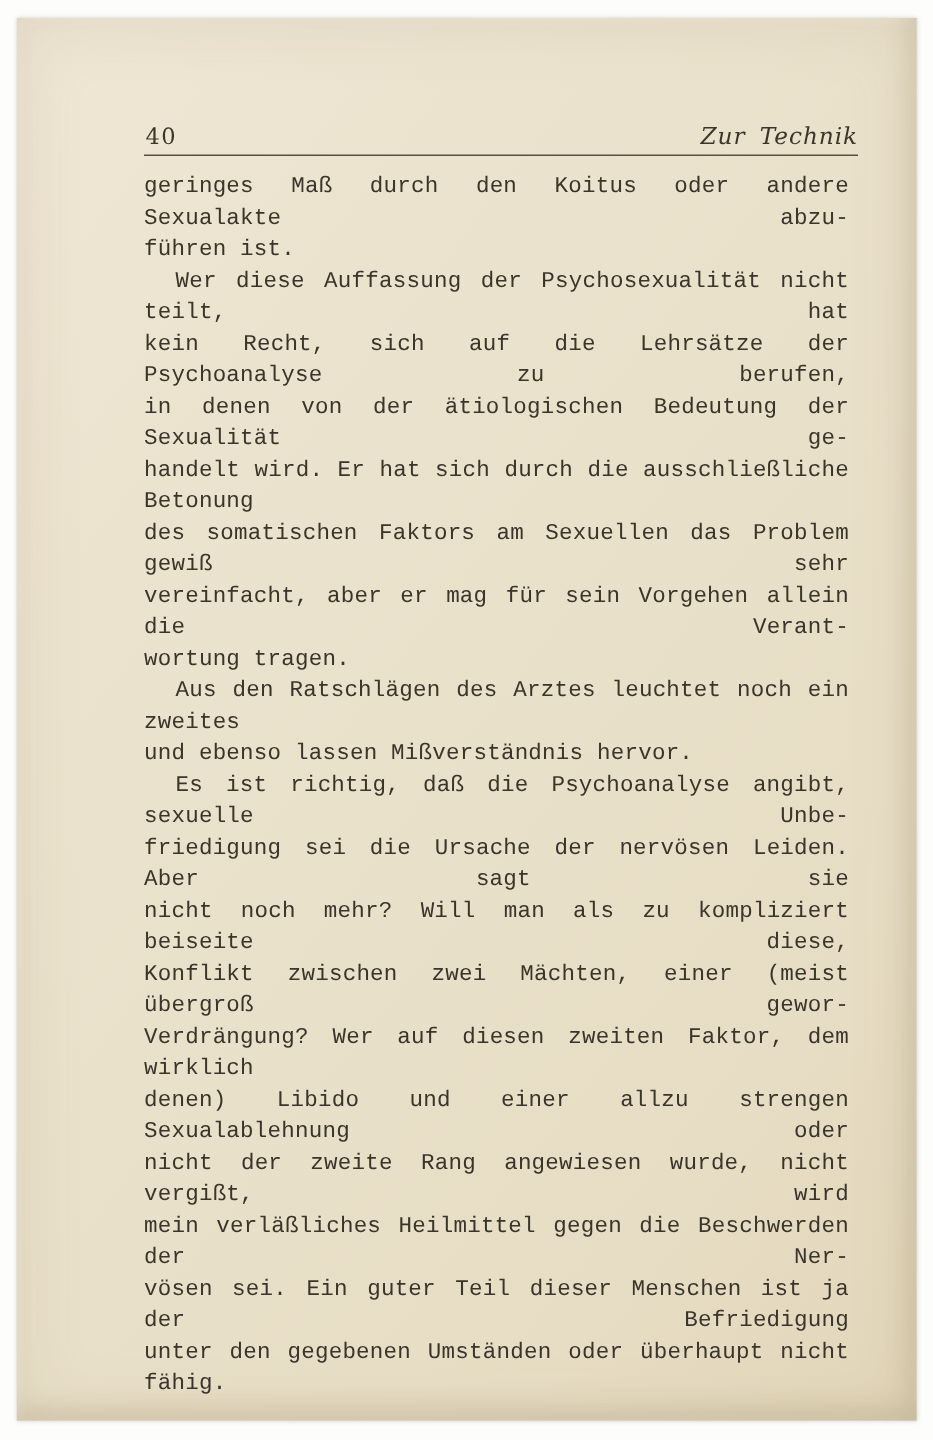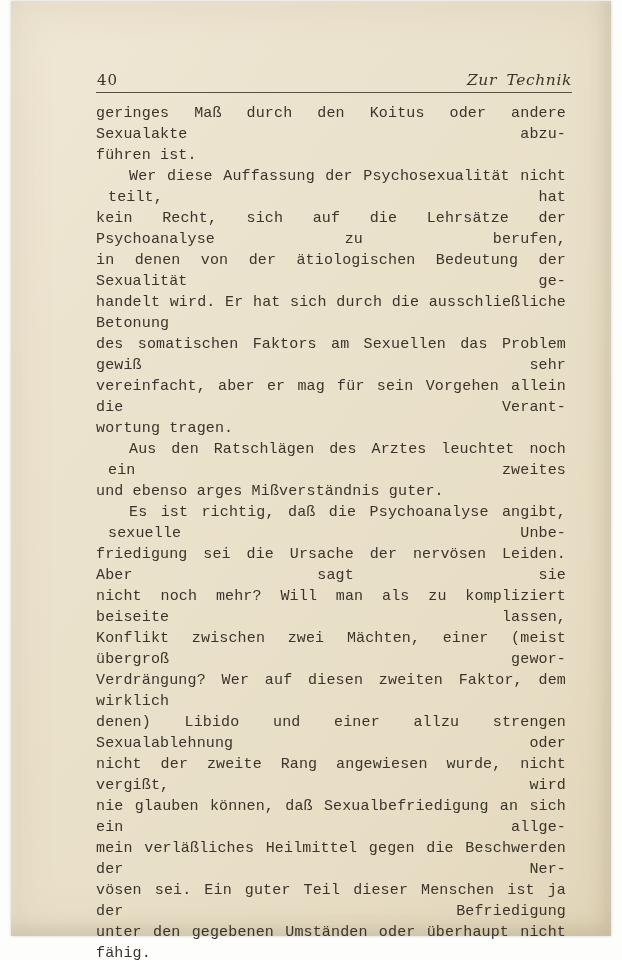--- a/index.html
+++ b/index.html
@@ -13,21 +13,21 @@
   }
   .backdrop {
     position: absolute;
     left: 0; top: 0;
     width: 622px; height: 960px;
     background: #fdfdfc;
   }
   .scan-page {
     position: absolute;
     left: 11px;
-    top: 1px;
+    top: 12px;
     width: 600px;
     height: 935px;
     background: linear-gradient(128deg, #efe6d4 0%, #eae1cb 45%, #e7ddc4 80%, #e2d6ba 100%);
     box-shadow:
       inset 0 0 46px rgba(130, 108, 66, 0.13),
       inset -5px -7px 16px rgba(110, 92, 58, 0.16),
       inset 2px 2px 8px rgba(255, 255, 255, 0.35),
       0 0 3px rgba(0, 0, 0, 0.18);
   }
   .page-header {
@@ -67,21 +67,20 @@
   .line {
     text-align: justify;
     text-align-last: justify;
     font-family: Liberation Mono, monospace;
   }
   .line.lastline {
     text-align-last: left;
   }
   .line.indent {
     text-indent: 21px;
-    margin-left: 12px;
   }
 </style>
 </head>
 <body>
 
 <div class="backdrop"></div>
 
 <div class="scan-page">
 
   <div class="page-header">
@@ -94,27 +93,26 @@
   <div class="line">geringes Maß durch den Koitus oder andere Sexualakte abzu-</div>
       <div class="line lastline">führen ist.</div>
       <div class="line indent">Wer diese Auffassung der Psychosexualität nicht teilt, hat</div>
       <div class="line">kein Recht, sich auf die Lehrsätze der Psychoanalyse zu berufen,</div>
       <div class="line">in denen von der ätiologischen Bedeutung der Sexualität ge-</div>
       <div class="line">handelt wird. Er hat sich durch die ausschließliche Betonung</div>
       <div class="line">des somatischen Faktors am Sexuellen das Problem gewiß sehr</div>
       <div class="line">vereinfacht, aber er mag für sein Vorgehen allein die Verant-</div>
       <div class="line lastline">wortung tragen.</div>
       <div class="line indent">Aus den Ratschlägen des Arztes leuchtet noch ein zweites</div>
-      <div class="line lastline">und ebenso arges Mißverständnis guter.</div>
+      <div class="line lastline">und ebenso lassen Mißverständnis hervor.</div>
       <div class="line indent">Es ist richtig, daß die Psychoanalyse angibt, sexuelle Unbe-</div>
       <div class="line">friedigung sei die Ursache der nervösen Leiden. Aber sagt sie</div>
-      <div class="line">nicht noch mehr? Will man als zu kompliziert beiseite lassen,</div>
+      <div class="line">nicht noch mehr? Will man als zu kompliziert beiseite diese,</div>
       <div class="line">Konflikt zwischen zwei Mächten, einer (meist übergroß gewor-</div>
       <div class="line">Verdrängung? Wer auf diesen zweiten Faktor, dem wirklich</div>
       <div class="line">denen) Libido und einer allzu strengen Sexualablehnung oder</div>
       <div class="line">nicht der zweite Rang angewiesen wurde, nicht vergißt, wird</div>
-      <div class="line">nie glauben können, daß Sexualbefriedigung an sich ein allge-</div>
       <div class="line">mein verläßliches Heilmittel gegen die Beschwerden der Ner-</div>
       <div class="line">vösen sei. Ein guter Teil dieser Menschen ist ja der Befriedigung</div>
       <div class="line">unter den gegebenen Umständen oder überhaupt nicht fähig.</div>
     </div>
 
 </div>
 
 </body></html>

